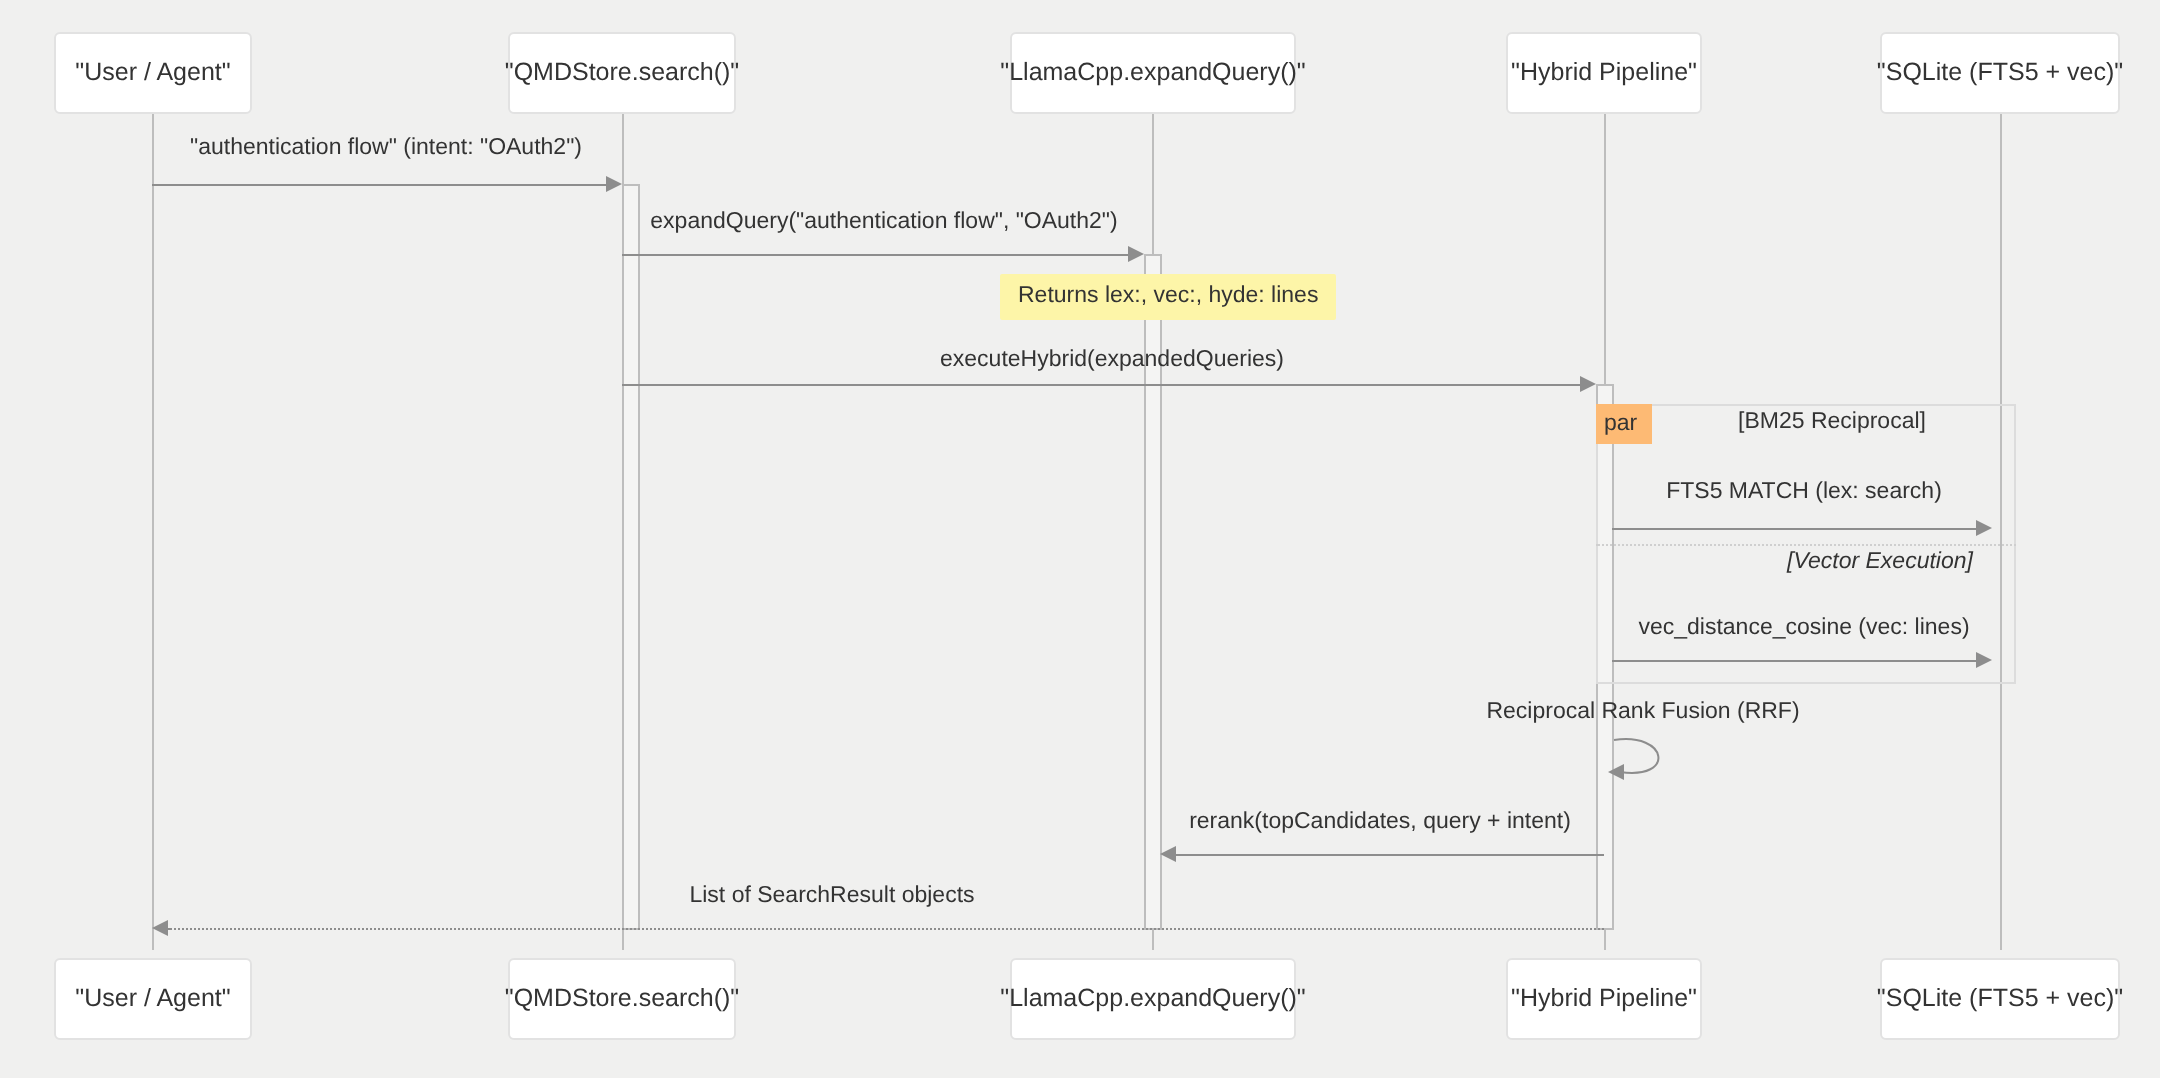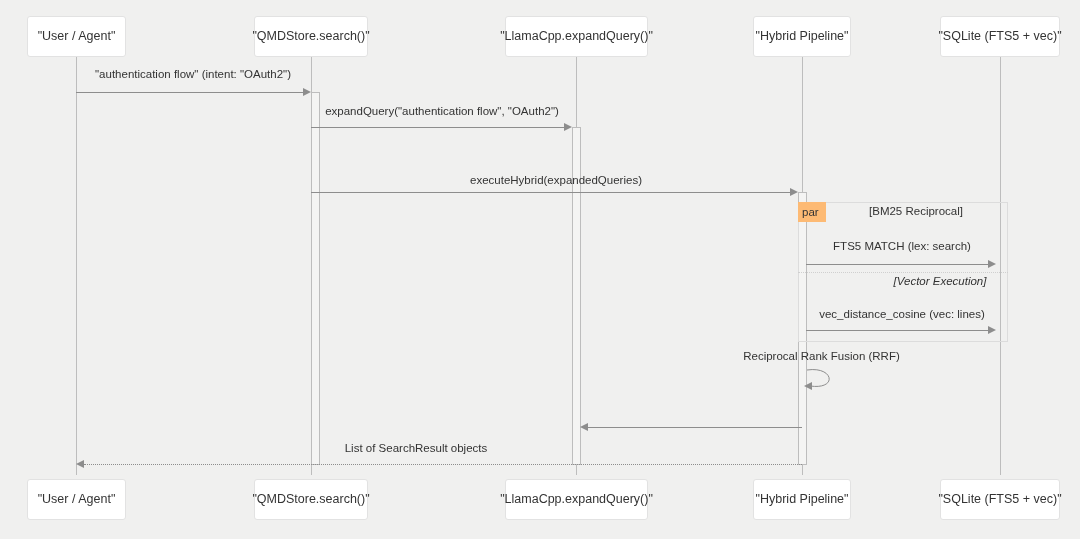--- a/index.html
+++ b/index.html
@@ -191,39 +191,41 @@
   </div>
 
   <div class="msg-label" style="left:193px; top:68px;">"authentication flow" (intent: "OAuth2")</div>
   <div class="msg-line" style="left:76px; top:92px; width:227px;"></div>
   <div class="arrowhead right" style="left:303px; top:88px;"></div>
 
   <div class="msg-label" style="left:442px; top:105px;">expandQuery("authentication flow", "OAuth2")</div>
   <div class="msg-line" style="left:311px; top:127px; width:253px;"></div>
   <div class="arrowhead right" style="left:564px; top:123px;"></div>
 
+  <div class="note" style="left:500px; top:137px;">Returns lex:, vec:, hyde: lines</div>
 
   <div class="msg-label" style="left:556px; top:174px;">executeHybrid(expandedQueries)</div>
   <div class="msg-line" style="left:311px; top:192px; width:479px;"></div>
   <div class="arrowhead right" style="left:790px; top:188px;"></div>
 
   <div class="msg-label" style="left:902px; top:240px;">FTS5 MATCH (lex: search)</div>
   <div class="msg-line" style="left:806px; top:264px; width:182px;"></div>
   <div class="arrowhead right" style="left:988px; top:260px;"></div>
 
   <div class="msg-label" style="left:902px; top:308px;">vec_distance_cosine (vec: lines)</div>
   <div class="msg-line" style="left:806px; top:330px; width:182px;"></div>
   <div class="arrowhead right" style="left:988px; top:326px;"></div>
 
   <div class="msg-label" style="left:802px; top:350px;padding-left:39px;">Reciprocal Rank Fusion (RRF)</div>
   <svg class="selfloop" style="left:800px; top:366px;" width="46" height="26" viewBox="0 0 46 26">
     <path d="M 7 4 C 34 0, 38 24, 10 20" fill="none" stroke="#8d8d8d" stroke-width="1"></path>
     <polygon points="12,16 12,24 4,20" fill="#8d8d8d"></polygon>
   </svg>
 
+  <div class="msg-label" style="left:690px; top:405px;">rerank(topCandidates, query + intent)</div>
   <div class="msg-line" style="left:588px; top:427px; width:214px;"></div>
   <div class="arrowhead left" style="left:580px; top:423px;"></div>
 
   <div class="msg-label" style="left:416px; top:442px;">List of SearchResult objects</div>
   <div class="msg-line dotted" style="left:84px; top:464px; width:718px;"></div>
   <div class="arrowhead left" style="left:76px; top:460px;"></div>
 
 </div>
 
 </body></html>

